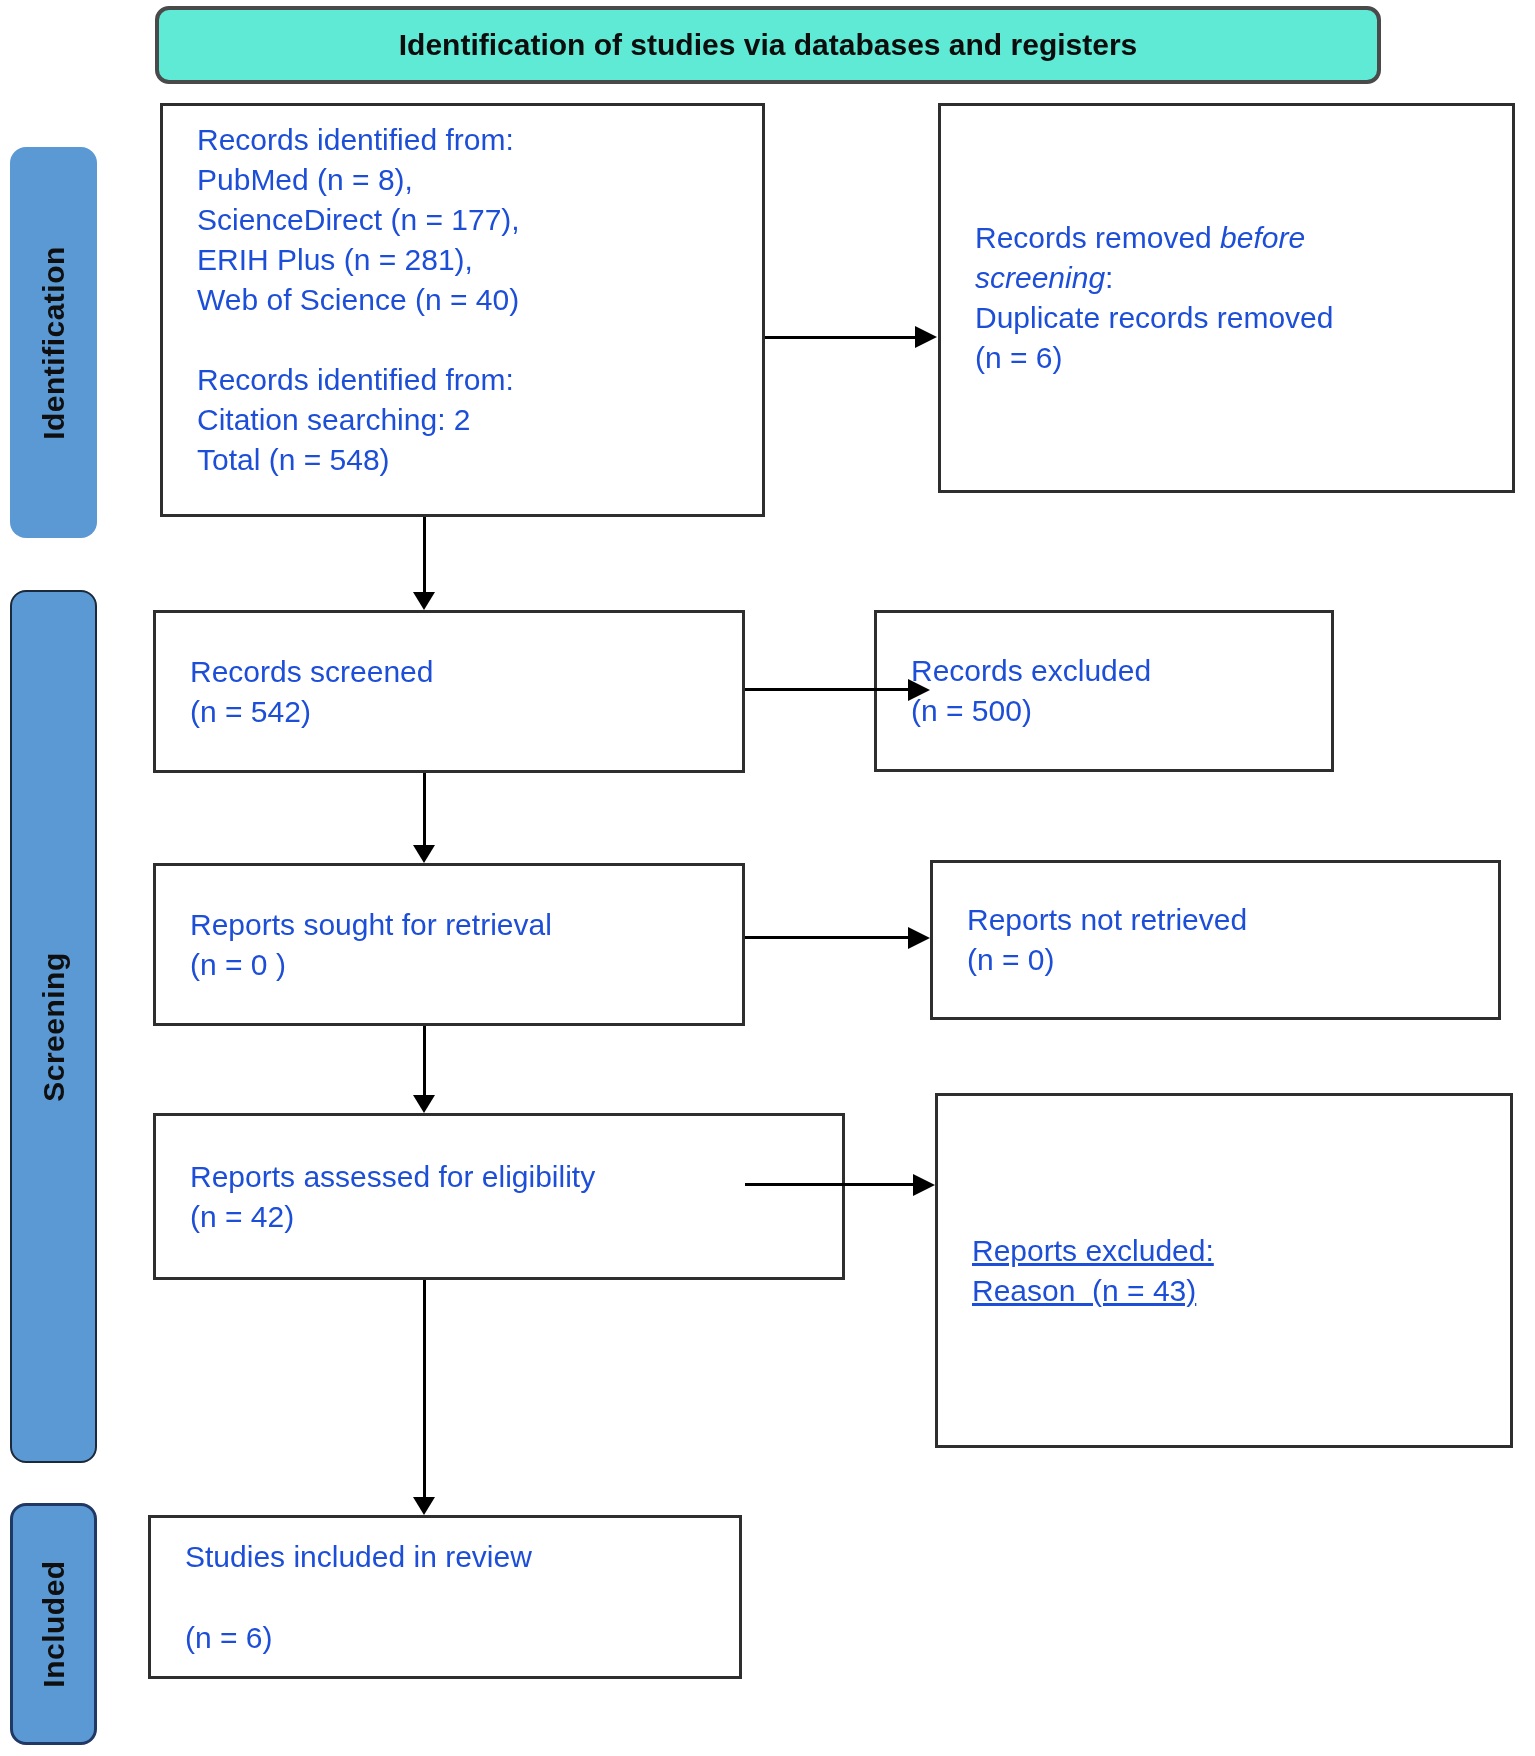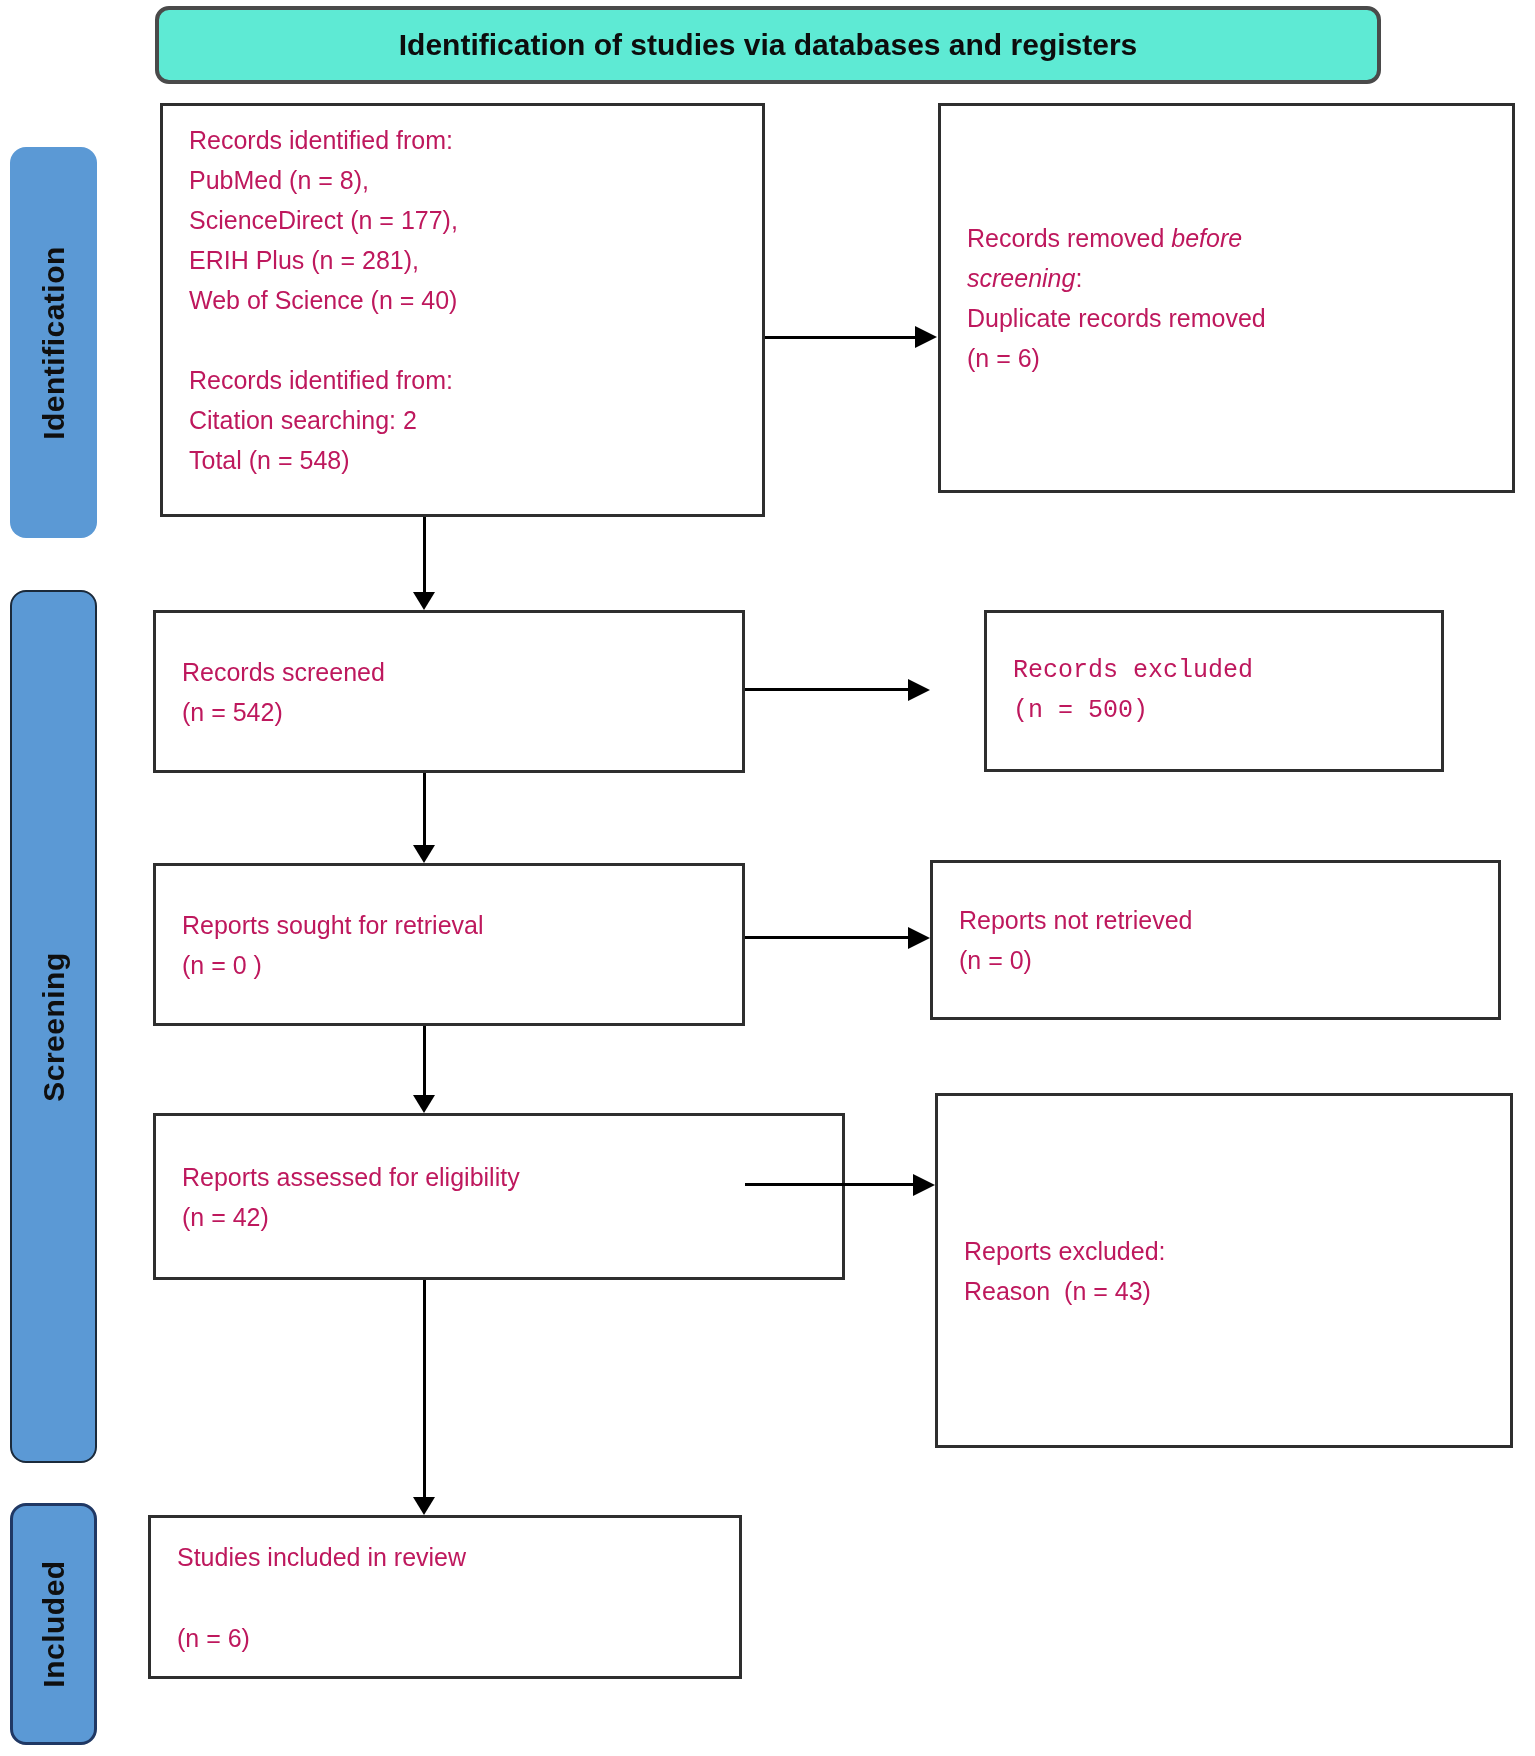--- a/index.html
+++ b/index.html
@@ -27,33 +27,33 @@
     transform:rotate(-90deg);white-space:nowrap;
     font-weight:bold;font-size:30px;color:#0f0f0f;letter-spacing:0.5px;
   }
   #stage-identification{top:147px;height:391px;}
   #stage-screening{top:590px;height:873px;border:2px solid #1b2a3b;}
   #stage-included{top:1503px;height:242px;border:3px solid #203864;}
   .box{
     position:absolute;background:#ffffff;border:3px solid #2e2e2e;
     box-sizing:border-box;
     display:flex;flex-direction:column;justify-content:center;
-    padding:10px 18px 10px 26px;
-    font-size:25px;line-height:40px;color:#be185d;
+    padding:10px 18px 10px 34px;
+    font-size:30px;line-height:40px;color:#1d4ed8;
   }
   .box.top-align{justify-content:flex-start;padding-top:14px;}
   .line{white-space:pre-wrap;min-height:40px;}
   #box-identified{left:160px;top:103px;width:605px;height:414px;}
   #box-removed{left:938px;top:103px;width:577px;height:390px;}
   #box-screened{left:153px;top:610px;width:592px;height:163px;}
-  #box-excluded{left:984px;top:610px;width:460px;height:162px;font-family:Liberation Mono, monospace;}
+  #box-excluded{left:874px;top:610px;width:460px;height:162px;}
   #box-sought{left:153px;top:863px;width:592px;height:163px;}
   #box-notretrieved{left:930px;top:860px;width:571px;height:160px;}
   #box-assessed{left:153px;top:1113px;width:692px;height:167px;}
-  #box-reportsexcluded{left:935px;top:1093px;width:578px;height:355px;}
+  #box-reportsexcluded{left:935px;top:1093px;width:578px;height:355px;text-decoration:underline;}
   #box-included{left:148px;top:1515px;width:594px;height:164px;gap:41px;}
   .vline{position:absolute;width:3px;background:#000;}
   .hline{position:absolute;height:3px;background:#000;}
   .head-down{
     position:absolute;width:0;height:0;
     border-left:11px solid transparent;border-right:11px solid transparent;
     border-top:18px solid #000;
   }
   .head-right{
     position:absolute;width:0;height:0;

